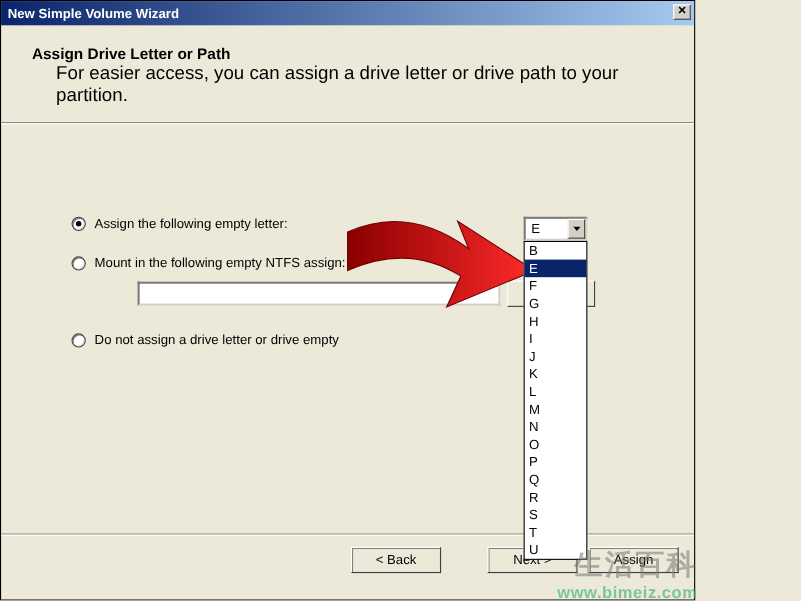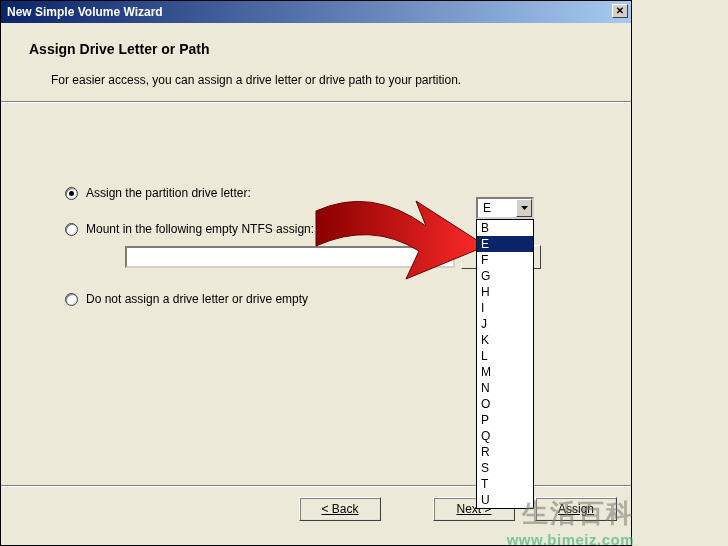--- a/index.html
+++ b/index.html
@@ -48,24 +48,24 @@
     color: #000;
     cursor: pointer;
   }
   .content {
     padding: 18px 28px 0 28px;
   }
   .heading {
     font-size: 14px;
     font-weight: bold;
     color: #000;
-    margin-bottom: 16px;
+    margin-bottom: 0;
   }
   .subheading {
-    font-size: 12px;
+    font-size: 17px;
     color: #000;
     margin-left: 22px;
     margin-bottom: 14px;
   }
   .divider {
     border-top: 1px solid #808080;
     border-bottom: 1px solid #fff;
     margin: 0 -28px 0 -28px;
     height: 0;
     margin-bottom: 80px;
@@ -176,22 +176,21 @@
     background: #0a246a;
     color: #fff;
   }
   .button-panel {
     position: absolute;
     bottom: 14px;
     right: 14px;
     height: 44px;
     display: flex;
     align-items: center;
-    gap: 10px;
-    text-decoration: underline;
+    gap: 0;
   }
   .button-divider {
     position: absolute;
     bottom: 58px;
     left: 0;
     right: 0;
     border-top: 1px solid #808080;
     border-bottom: 1px solid #fff;
   }
   .wiz-btn {
@@ -251,21 +250,21 @@
 
   <div class="content">
     <div class="heading">Assign Drive Letter or Path</div>
     <div class="subheading">For easier access, you can assign a drive letter or drive path to your partition.</div>
     <div class="divider"></div>
 
     <div class="radio-group">
 
       <div class="radio-row">
         <div class="radio checked"></div>
-        <span class="radio-label">Assign the partition drive letter:</span>
+        <span class="radio-label">Assign the following empty letter:</span>
       </div>
 
       <div class="radio-row">
         <div class="radio"></div>
         <span class="radio-label">Mount in the following empty NTFS assign:</span>
       </div>
 
       <div class="path-input-row">
         <input class="path-input" type="text" style="">
         <button class="browse-btn">Browse...</button>

